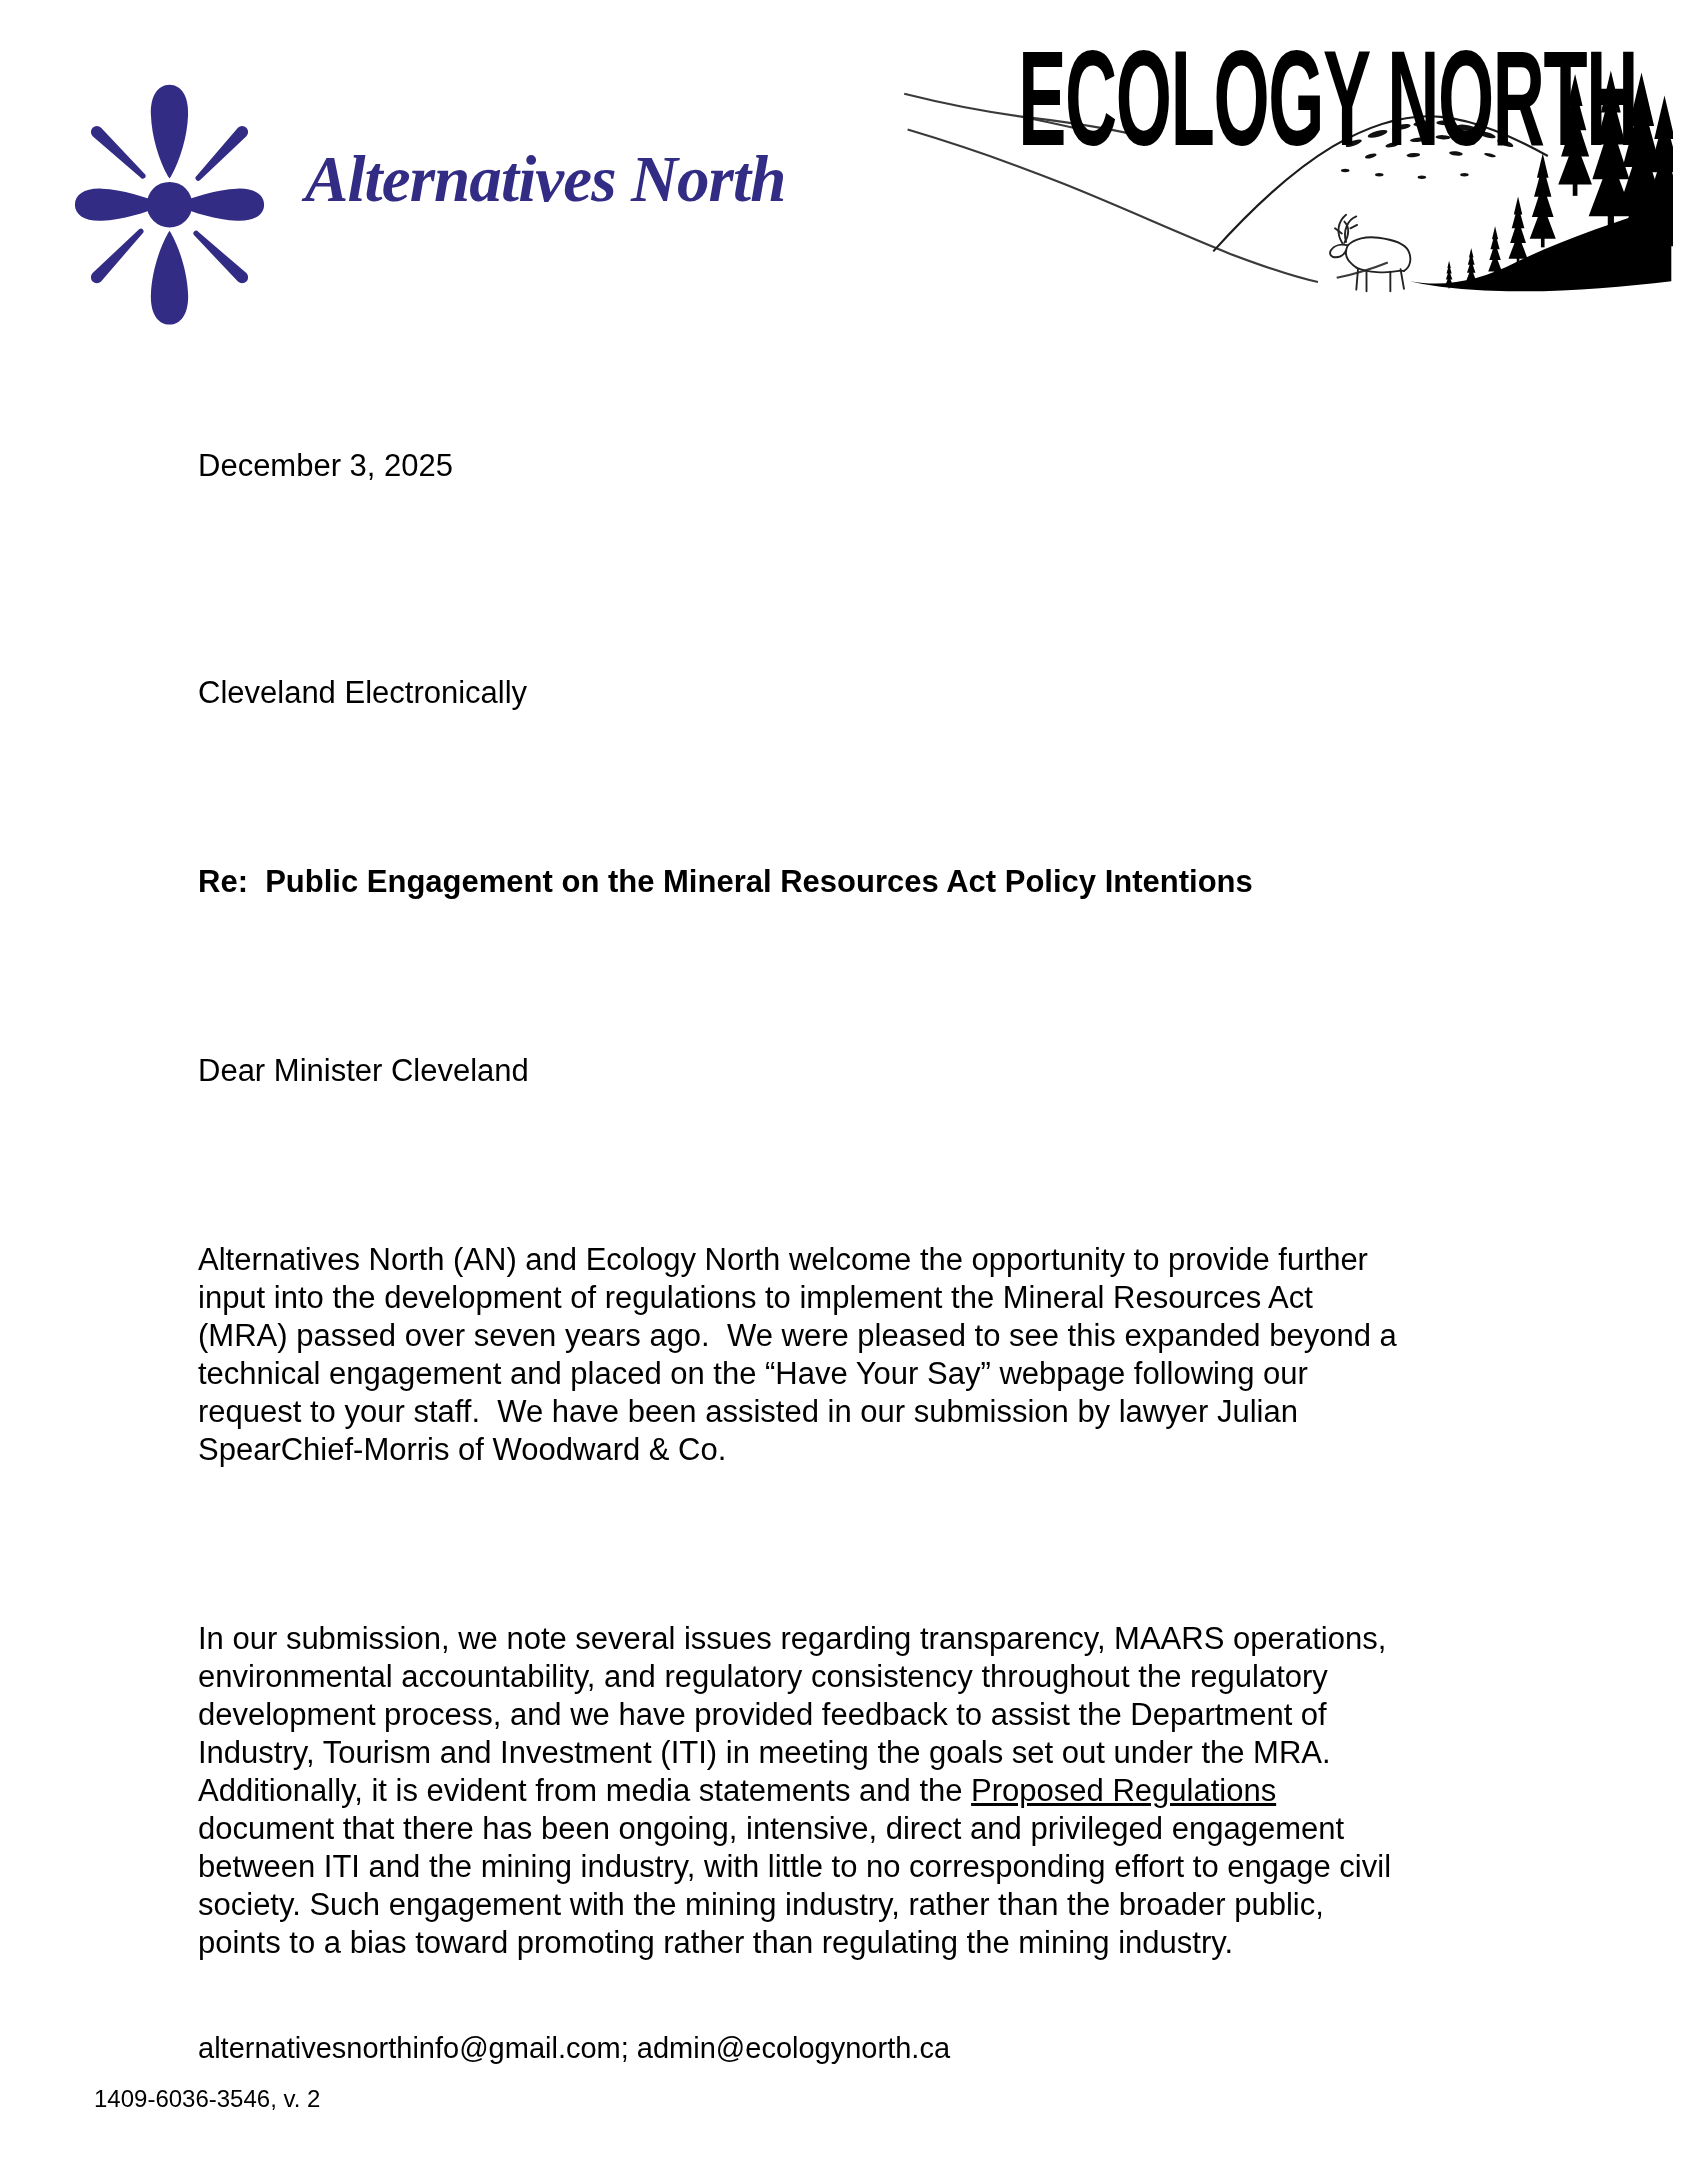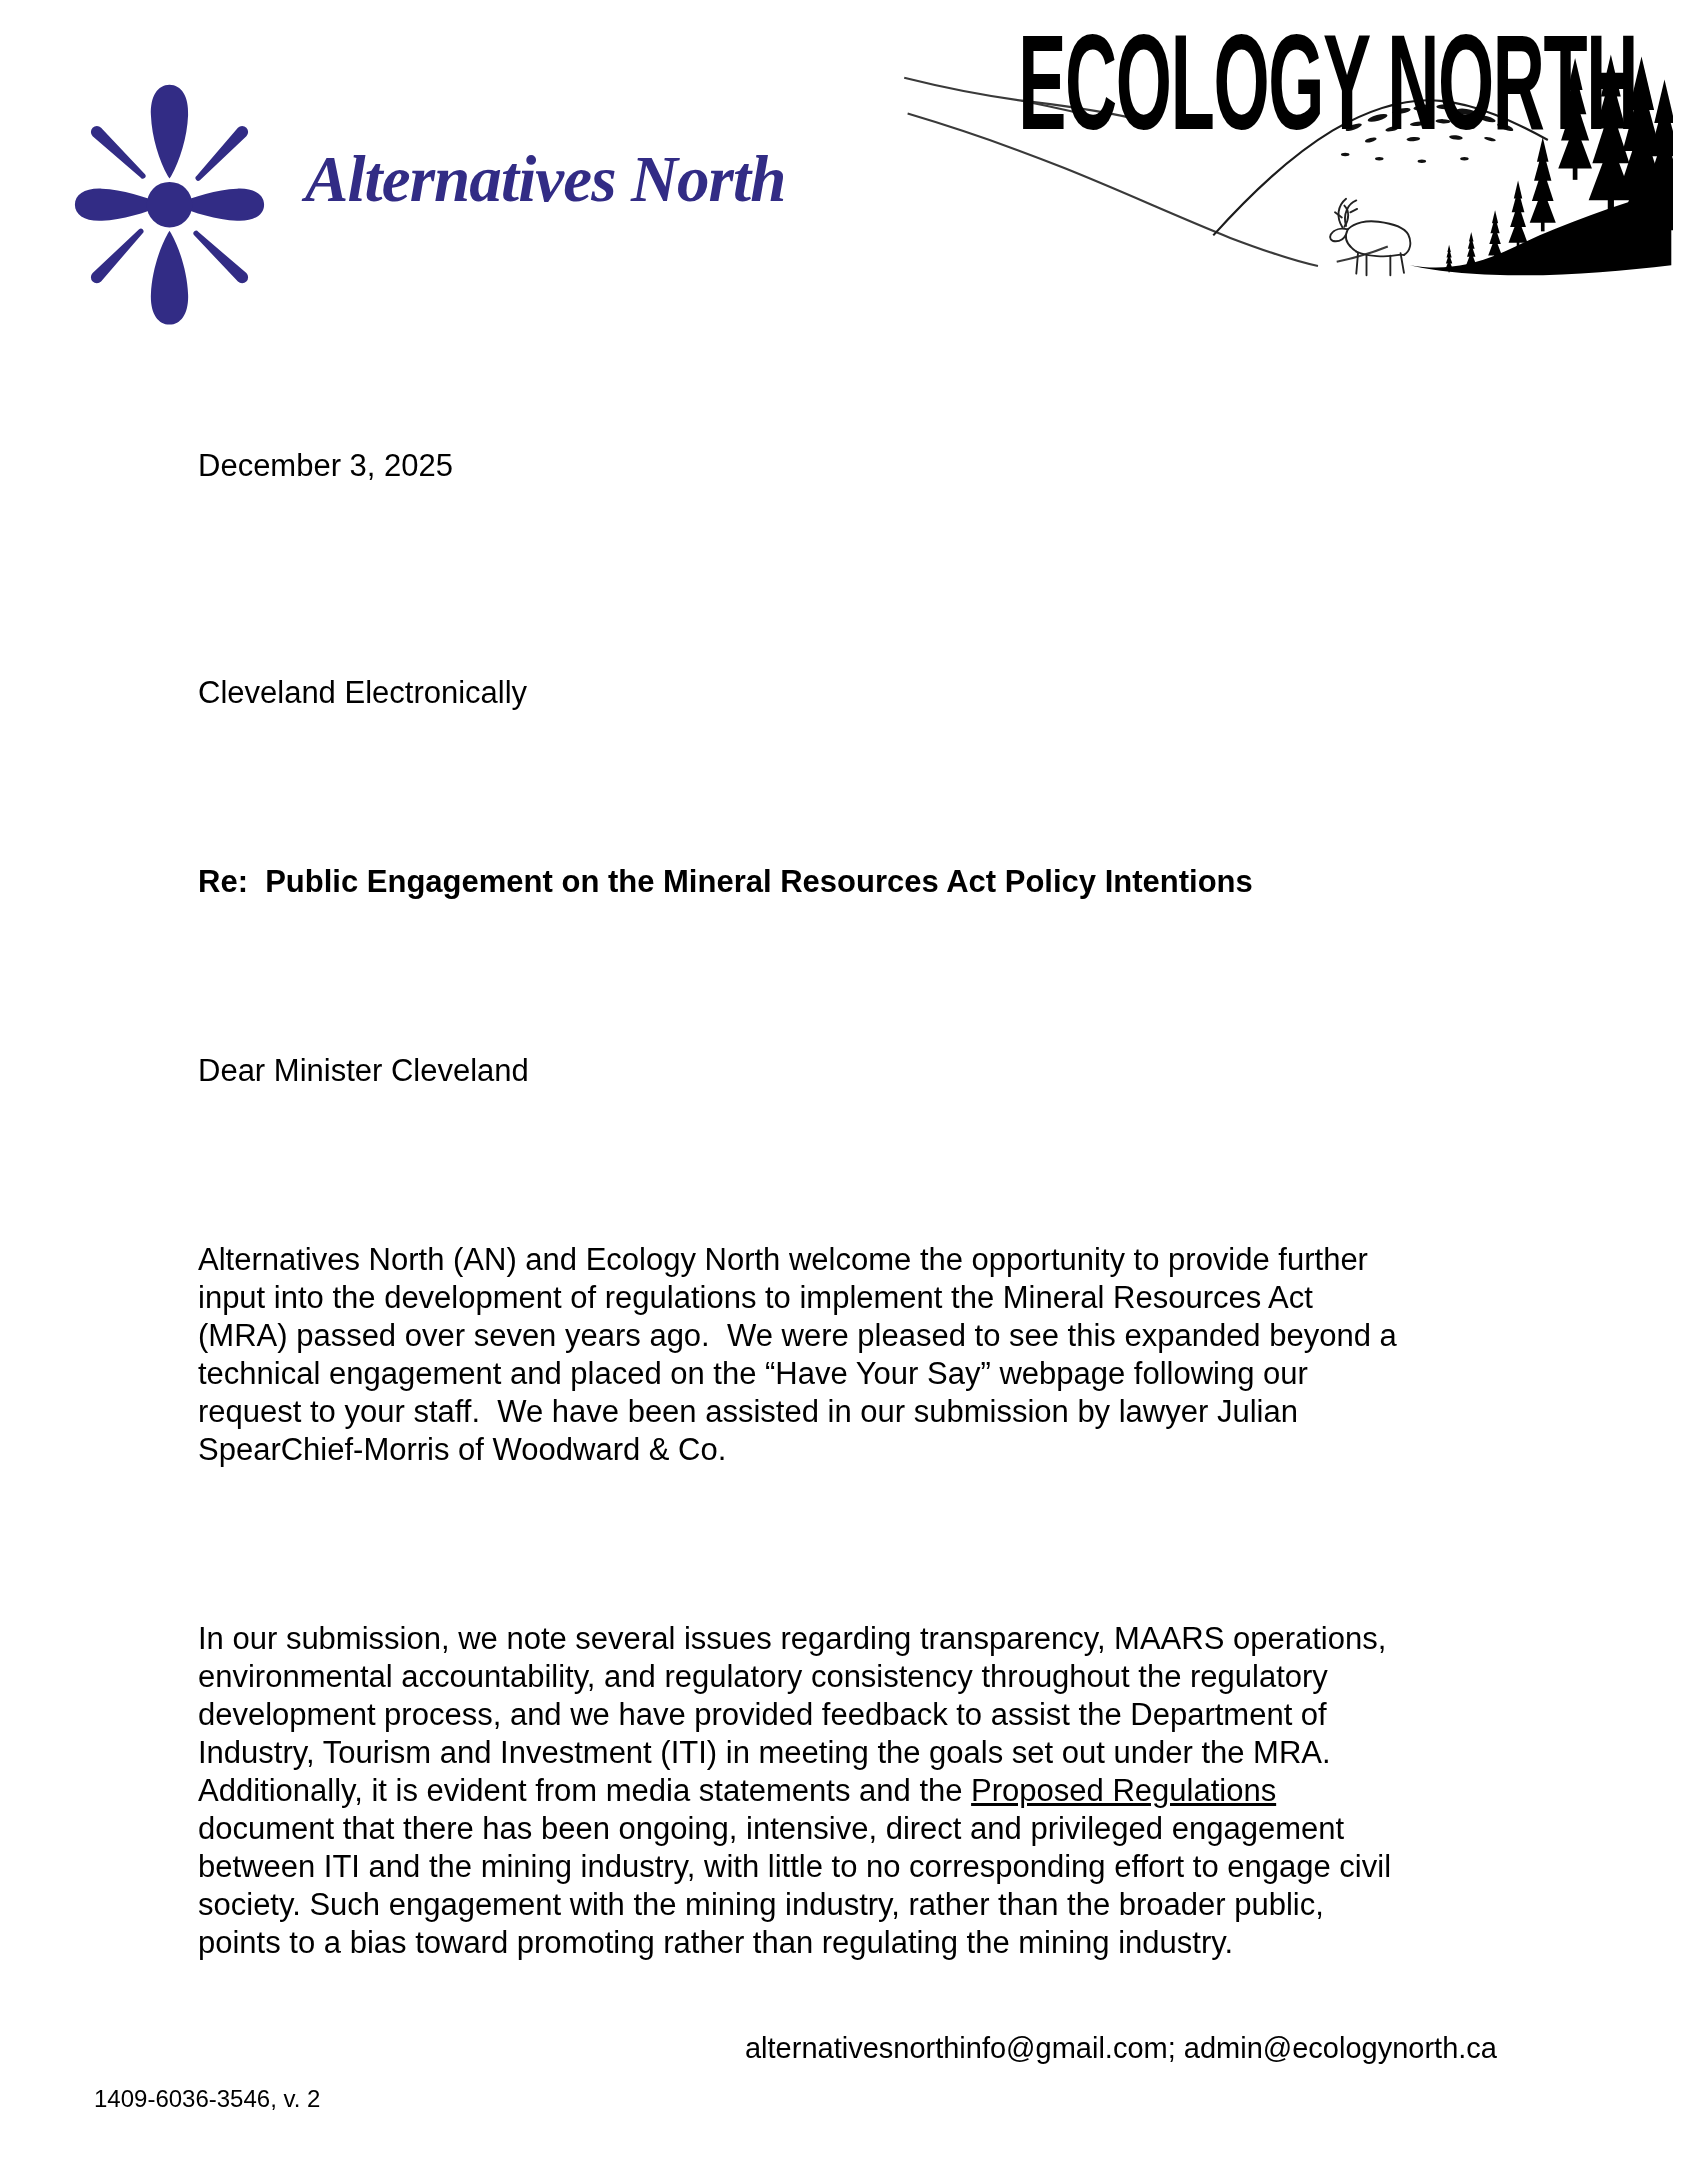--- a/index.html
+++ b/index.html
@@ -20,38 +20,38 @@
   .an-wordmark {
     position: absolute; left: 305px; top: 147px;
     font-family: "Liberation Serif", serif;
     font-style: italic; font-weight: bold;
     font-size: 65px; line-height: 1;
     letter-spacing: -0.9px;
     color: #322C85;
     white-space: nowrap;
   }
 
-  .en-logo { position: absolute; left: 894px; top: 18px; width: 779px; height: 261px; }
+  .en-logo { position: absolute; left: 894px; top: 34px; width: 779px; height: 261px; }
   .en-logo svg { width: 100%; height: 100%; }
 
   
   .letter {
     position: absolute; left: 198px; top: 371px; width: 1329px;
     font-size: 31px; line-height: 38px;
     white-space: pre;
   }
   .letter .block { margin: 0 0 37px 0; }
   .letter .recipient { margin-top: 46px; }
   .subject { font-weight: bold; }
   .doc-link { color: #000000; text-decoration: underline; cursor: pointer; }
 
   
   .footer-emails {
     position: absolute; left: 198px; top: 2031px; width: 1299px;
-    font-size: 29px; line-height: 34px; text-align: right;
+    font-size: 29px; line-height: 34px; text-align: left;
   }
   .doc-ref {
     position: absolute; left: 94px; top: 2084px;
     font-size: 24px; line-height: 29px;
   }
 </style>
 </head>
 <body>
 
 <div class="header">

